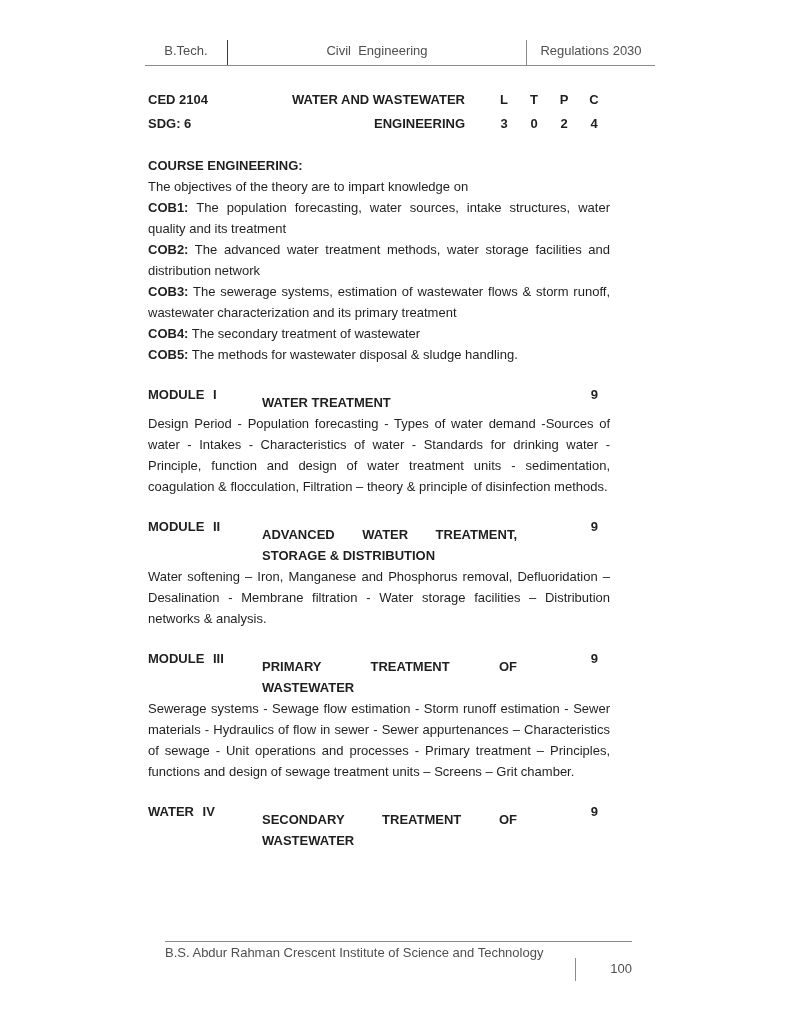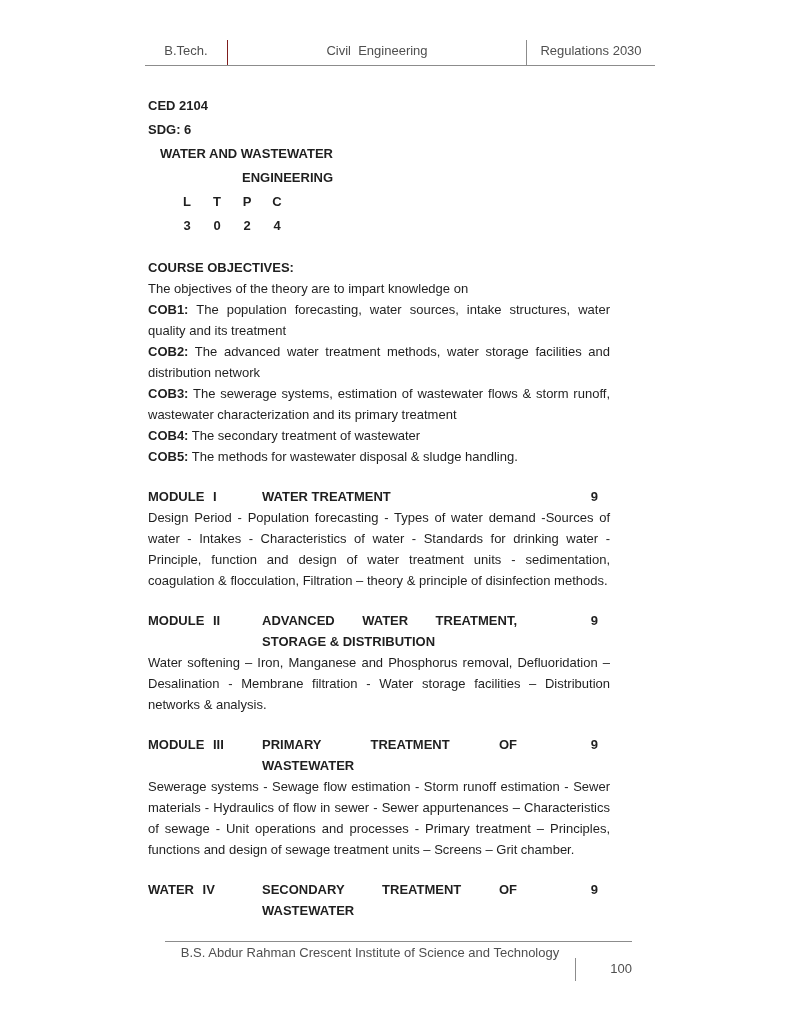--- a/index.html
+++ b/index.html
@@ -25,48 +25,48 @@
   .hdr-right { width:128px; border-left:1px solid #8c8c8c; }
 
   
   .content {
     position:absolute; top:66px; left:148px; width:462px;
     font-size:13px; line-height:21px;
   }
   b, .bold { font-weight:700; }
 
   
-  .course-head { display:flex; margin-top:28px; line-height:24px; font-weight:700;flex-direction:column; }
+  .course-head { display:flex; margin-top:22px; line-height:24px; font-weight:700; }
   .course-code-col  { width:132px; }
   .course-title-col { width:185px; text-align:right; }
   .course-credits   { margin-left:24px; }
   .credit-row { display:flex; }
   .credit-cell { width:30px; text-align:center; }
 
   
   .objectives { margin-top:19px; }
   .objectives p { margin:0; text-align:justify; }
   .obj-heading { font-weight:700; }
 
   
   .module { margin-top:19px; }
   .module-head { display:flex; font-weight:700; }
   .module-label { width:114px; word-spacing:5px; }
-  .module-title { width:255px; text-align:justify; }
+  .module-title { width:255px; text-align:justify;margin-top:8px; }
   .module-hours { flex:1; text-align:right; padding-right:12px; }
   .module-desc { margin:0; text-align:justify; }
 
   
   .doc-footer {
     position:absolute; top:941px; left:165px; width:467px;
     display:flex;
     border-top:1px solid #8c8c8c;
     color:#4f4f4f; font-size:13px;
   }
-  .footer-institute { flex:1; text-align:center; padding:3px 0 5px 0; }
+  .footer-institute { flex:1; text-align:left; padding:3px 0 5px 0; }
   .footer-pagenum   { width:56px; border-left:1px solid #8c8c8c; text-align:right; padding:3px 0 5px 0;margin-top:16px; }
 </style>
 </head>
 <body>
 
 <div class="page">
 
   <div class="doc-header">
     <div class="cell hdr-left">B.Tech.</div>
     <div class="cell hdr-center">Civil  Engineering</div>
@@ -91,21 +91,21 @@
         <div class="credit-row">
           <div class="credit-cell">3</div>
           <div class="credit-cell">0</div>
           <div class="credit-cell">2</div>
           <div class="credit-cell">4</div>
         </div>
       </div>
     </div>
 
     <div class="objectives">
-      <p class="obj-heading">COURSE OBJECTIVES:</p>
+      <p class="obj-heading">COURSE ENGINEERING:</p>
       <p>The objectives of the theory are to impart knowledge on</p>
       <p><b>COB1:</b> <span>The population forecasting, water sources, intake structures, water quality and its treatment</span></p>
       <p><b>COB2:</b> <span>The advanced water treatment methods, water storage facilities and distribution network</span></p>
       <p><b>COB3:</b> <span>The sewerage systems, estimation of wastewater flows &amp; storm runoff, wastewater characterization and its primary treatment</span></p>
       <p><b>COB4:</b> <span>The secondary treatment of wastewater</span></p>
       <p><b>COB5:</b> <span>The methods for wastewater disposal &amp; sludge handling.</span></p>
     </div>
 
     <div class="module">
       <div class="module-head">

